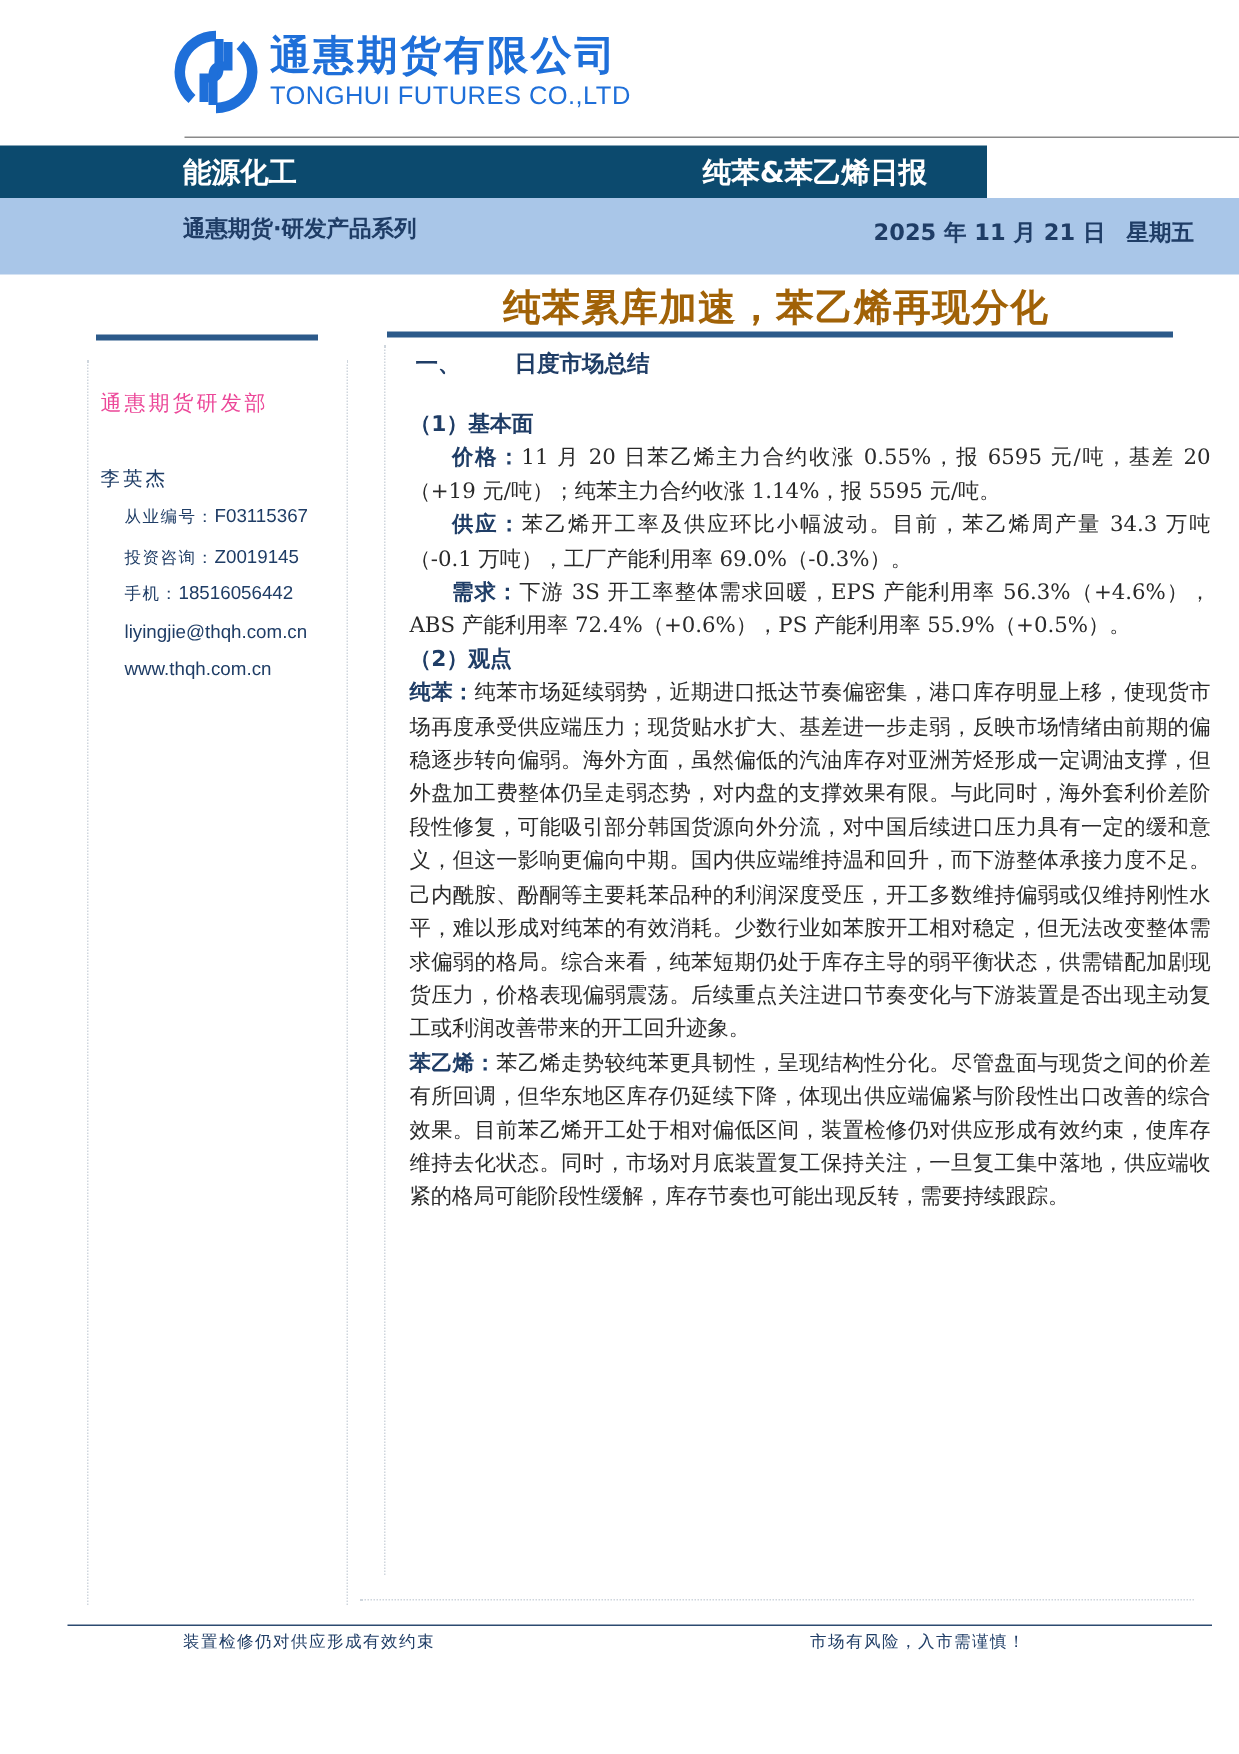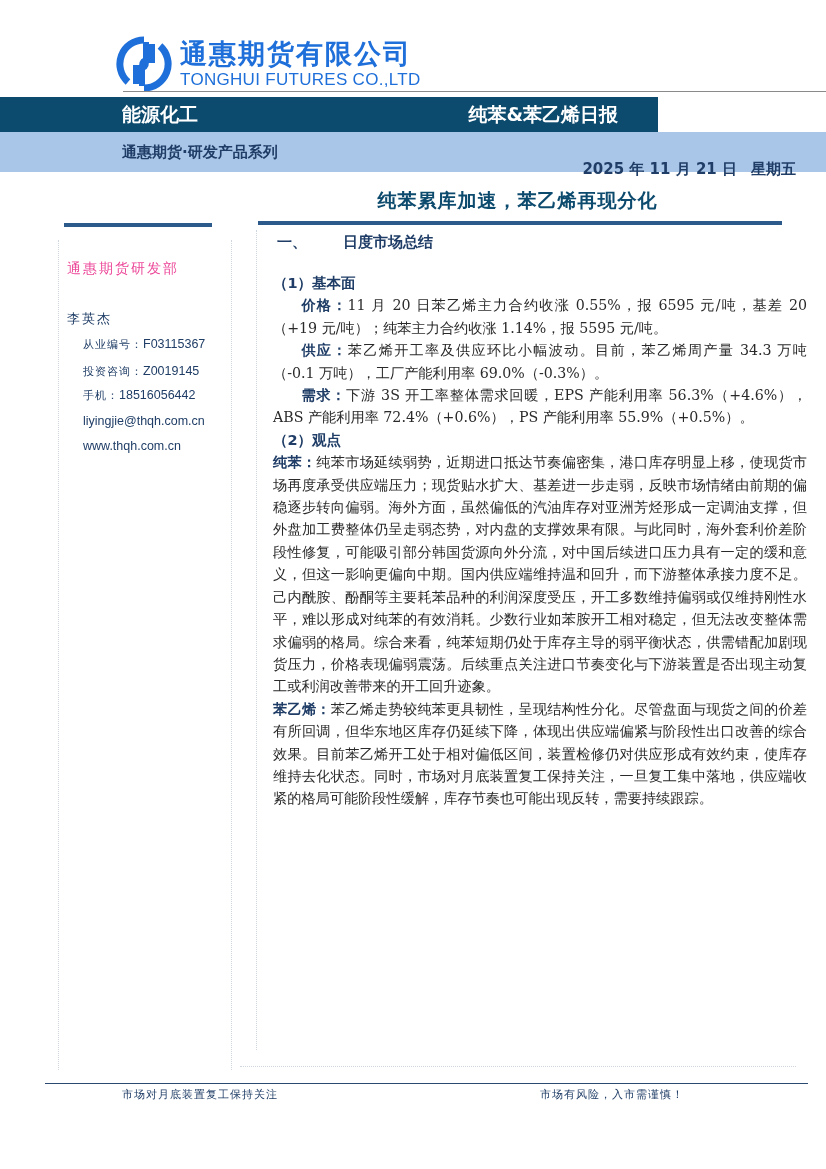--- a/index.html
+++ b/index.html
@@ -3,38 +3,38 @@
 <meta charset="utf-8">
 <style>
   html, body { margin: 0; padding: 0; }
   body {
     width: 826px; height: 1169px; position: relative; overflow: hidden;
     background: #ffffff;
     font-family: "DejaVu Serif", "Liberation Serif", serif;
     color: #222;
   }
   
-  .logo { position: absolute; left: 116px; top: 34px; height: 60px; display: flex; align-items: center; }
+  .logo { position: absolute; left: 116px; top: 18px; height: 60px; display: flex; align-items: center; }
   .logo-mark { width: 56px; height: 56px; margin-right: 8px; }
   .logo-text { display: flex; flex-direction: column; }
   .logo-cn { font-family: "DejaVu Sans", sans-serif; font-weight: bold; font-size: 27px; color: #1e6fd9; letter-spacing: 2px; line-height: 32px; }
   .logo-en { font-family: "Liberation Sans", sans-serif; font-size: 17px; color: #1e6fd9; line-height: 20px; letter-spacing: 0.3px; }
   .logo-rule { position: absolute; left: 123px; top: 91px; width: 703px; height: 1px; background: #8a8a8a; }
 
   
   .band-dark { position: absolute; left: 0; top: 97px; width: 658px; height: 35px; background: #0c4a6e; }
-  .band-light { position: absolute; left: 0; top: 132px; width: 826px; height: 40px; background: #a9c6e8; }
+  .band-light { position: absolute; left: 0; top: 132px; width: 826px; height: 51px; background: #a9c6e8; }
   .band-dark .left { position: absolute; left: 122px; top: 5px; font-family: "DejaVu Sans", sans-serif; font-weight: bold; font-size: 19px; color: #ffffff; }
   .band-dark .right { position: absolute; right: 40px; top: 5px; font-family: "DejaVu Sans", sans-serif; font-weight: bold; font-size: 19px; color: #ffffff; }
   .band-light .left { position: absolute; left: 122px; top: 11px; font-family: "DejaVu Sans", sans-serif; font-weight: bold; font-size: 15px; color: #1f3d66; }
-  .band-light .right { position: absolute; right: 30px; top: 28px; font-family: "DejaVu Sans", sans-serif; font-weight: bold; font-size: 15px; color: #1f3d66; }
+  .band-light .right { position: absolute; right: 30px; top: 14px; font-family: "DejaVu Sans", sans-serif; font-weight: bold; font-size: 15px; color: #1f3d66; }
   .band-light .right span { margin-left: 14px; }
 
   
-  .doc-title { position: absolute; left: 240px; width: 555px; top: 188px; text-align: center; font-family: "DejaVu Sans", sans-serif; font-weight: bold; font-size: 19px; color: #0c4a6e; letter-spacing: 1px; }
+  .doc-title { position: absolute; left: 240px; width: 555px; top: 188px; text-align: center; font-family: "DejaVu Sans", sans-serif; font-weight: bold; font-size: 25px; color: #a16207; letter-spacing: 1px; }
   .title-rule { position: absolute; left: 258px; top: 221px; width: 524px; height: 4px; background: #2c5a8a; }
   .side-rule { position: absolute; left: 64px; top: 223px; width: 148px; height: 4px; background: #2c5a8a; }
 
   
   .sidebar { position: absolute; left: 58px; top: 240px; width: 172px; height: 830px; border-left: 1px dotted #cfd6dd; border-right: 1px dotted #cfd6dd; }
   .sb-dept { position: absolute; left: 8px; top: 20px; font-size: 14px; color: #ec4899; letter-spacing: 2px; }
   .sb-name { position: absolute; left: 8px; top: 70px; font-size: 13px; color: #1f3d66; letter-spacing: 2px; }
   .sb-line { position: absolute; left: 24px; font-size: 12px; color: #1f3d66; }
   .sb-line .k { letter-spacing: 1px; font-size: 11px; }
   .sb-line .v { font-family: "Liberation Sans", sans-serif; font-size: 12.5px; }
@@ -117,14 +117,14 @@
     <p class="p indent"><span class="kw">供应：</span><span>苯乙烯开工率及供应环比小幅波动。目前，苯乙烯周产量 34.3 万吨（-0.1 万吨），工厂产能利用率 69.0%（-0.3%）。</span></p>
     <p class="p indent"><span class="kw">需求：</span><span>下游 3S 开工率整体需求回暖，EPS 产能利用率 56.3%（+4.6%），ABS 产能利用率 72.4%（+0.6%），PS 产能利用率 55.9%（+0.5%）。</span></p>
     <div class="sub-head">（2）观点</div>
     <p class="p"><span class="kw">纯苯：</span><span>纯苯市场延续弱势，近期进口抵达节奏偏密集，港口库存明显上移，使现货市场再度承受供应端压力；现货贴水扩大、基差进一步走弱，反映市场情绪由前期的偏稳逐步转向偏弱。海外方面，虽然偏低的汽油库存对亚洲芳烃形成一定调油支撑，但外盘加工费整体仍呈走弱态势，对内盘的支撑效果有限。与此同时，海外套利价差阶段性修复，可能吸引部分韩国货源向外分流，对中国后续进口压力具有一定的缓和意义，但这一影响更偏向中期。国内供应端维持温和回升，而下游整体承接力度不足。己内酰胺、酚酮等主要耗苯品种的利润深度受压，开工多数维持偏弱或仅维持刚性水平，难以形成对纯苯的有效消耗。少数行业如苯胺开工相对稳定，但无法改变整体需求偏弱的格局。综合来看，纯苯短期仍处于库存主导的弱平衡状态，供需错配加剧现货压力，价格表现偏弱震荡。后续重点关注进口节奏变化与下游装置是否出现主动复工或利润改善带来的开工回升迹象。</span></p>
     <p class="p"><span class="kw">苯乙烯：</span><span>苯乙烯走势较纯苯更具韧性，呈现结构性分化。尽管盘面与现货之间的价差有所回调，但华东地区库存仍延续下降，体现出供应端偏紧与阶段性出口改善的综合效果。目前苯乙烯开工处于相对偏低区间，装置检修仍对供应形成有效约束，使库存维持去化状态。同时，市场对月底装置复工保持关注，一旦复工集中落地，供应端收紧的格局可能阶段性缓解，库存节奏也可能出现反转，需要持续跟踪。</span></p>
   </div>
 </div>
 <div class="main-bottom"></div>
 
 <div class="footer-rule"></div>
-<div class="footer-left">市场对月底装置复工保持关注</div>
+<div class="footer-left">装置检修仍对供应形成有效约束</div>
 <div class="footer-right">市场有风险，入市需谨慎！</div>
 
 </body></html>

